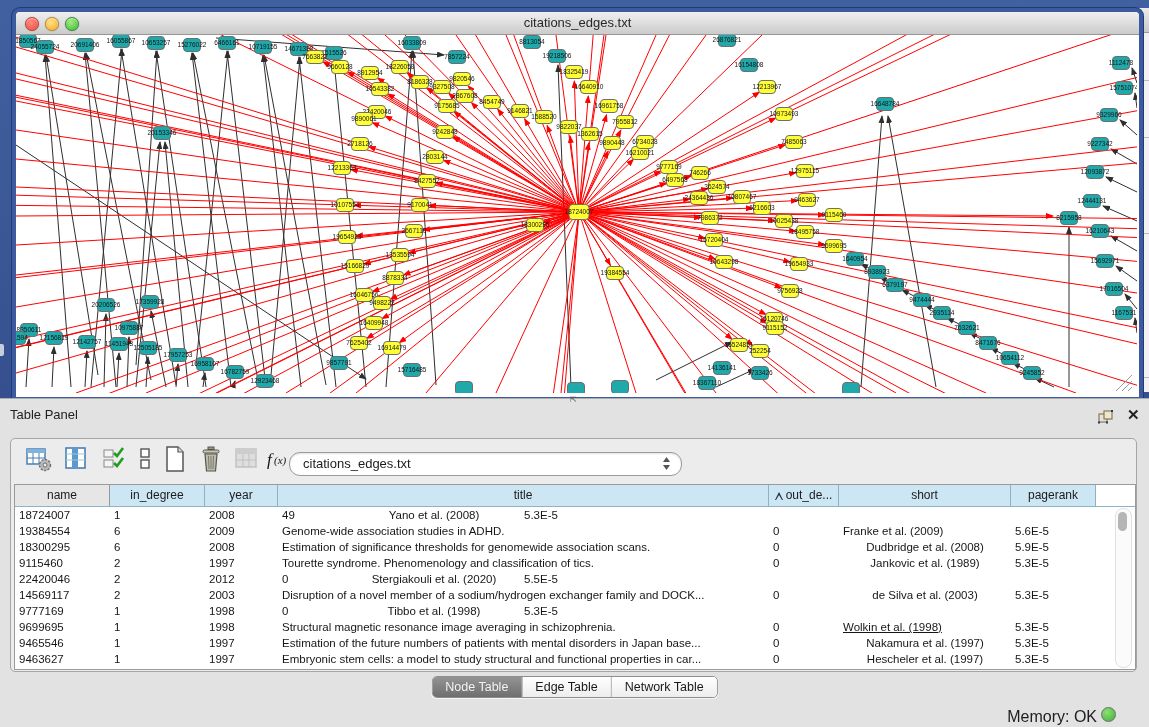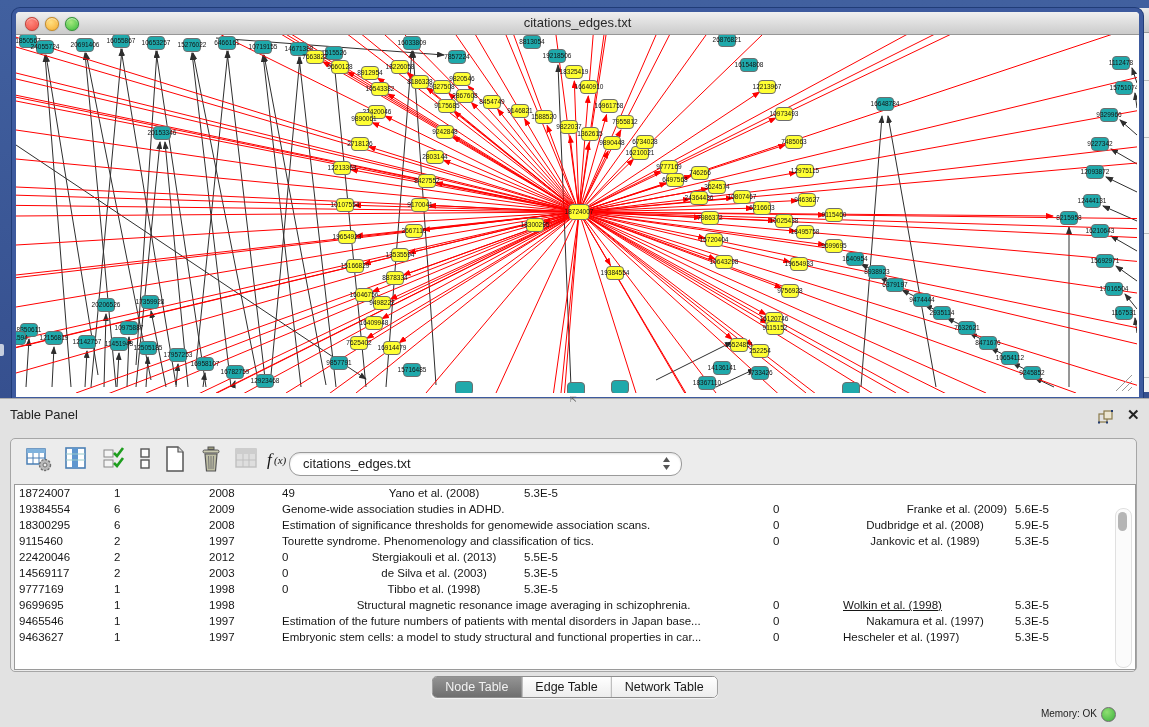--- a/index.html
+++ b/index.html
@@ -59,21 +59,21 @@
   #scroll-thumb{position:absolute;top:3px;left:2px;width:9px;height:19px;background:#b5b5b5;border-radius:5px;}
   
   #tabbar{position:absolute;left:50%;top:277px;transform:translateX(-50%);display:flex;
           border:1px solid #8e8e8e;border-radius:5px;overflow:hidden;background:#fff;
           box-shadow:0 1px 1px rgba(255,255,255,.7);}
   .seg{height:20px;line-height:20px;padding:0 13px;font-size:12.5px;color:#191919;
        background:linear-gradient(#ffffff,#ededed);border-right:1px solid #a5a5a5;cursor:pointer;}
   .seg:last-child{border-right:none;}
   .seg.sel{background:linear-gradient(#949494,#6f6f6f);color:#f2f2f2;}
   
-  #status-label{position:absolute;right:52px;top:309px;font-size:10px;color:#1d1d1d;}
+  #status-label{position:absolute;right:52px;top:309px;font-size:16px;color:#1d1d1d;}
   #status-dot{position:absolute;right:33px;top:308px;width:13px;height:13px;border-radius:50%;
               background:radial-gradient(circle at 38% 32%,#8fdf72,#3cb13c);border:1px solid #6d6d6d;}
   #splitter-mark{position:absolute;left:570px;top:-3px;width:7px;height:7px;color:#555;font-size:8px;line-height:7px;}
 </style>
 </head>
 <body>
 
 <div id="desktop">
   <div id="behind-strip">
     <div class="bs-title"></div>
@@ -902,36 +902,45 @@
       </div>
     <div id="dropdown">
       <span class="dd-text">citations_edges.txt</span>
       <svg class="dd-arrows" width="9" height="15" viewBox="0 0 9 15">
         <path d="M4.5 1 L8 6 L1 6 Z" fill="#555"></path>
           <path d="M4.5 14 L8 9 L1 9 Z" fill="#555"></path>
       </svg>
     </div>
 
     <div id="data-table">
+      <div id="thead">
+          <div class="th gray" style="width: 95px;"><span>name</span></div>
+          <div class="th" style="width: 95px;"><span>in_degree</span></div>
+          <div class="th" style="width: 73px;"><span>year</span></div>
+          <div class="th" style="width: 491px;"><span>title</span></div>
+          <div class="th" style="width: 70px;"><span class="tri-outline"></span><span>out_de...</span></div>
+          <div class="th" style="width: 172px;"><span>short</span></div>
+          <div class="th" style="width: 85px;"><span>pagerank</span></div>
+        </div>
       <div id="tbody">
           <div class="trow">
             <div class="td" style="width: 95px; text-align: left;">18724007</div>
             <div class="td" style="width: 95px; text-align: left;">1</div>
             <div class="td" style="width: 73px; text-align: left;">2008</div>
             <div class="td" style="width: 70px; text-align: left;">49</div>
             <div class="td" style="width: 172px; text-align: center;">Yano et al. (2008)</div>
             <div class="td" style="width: 85px; text-align: left;">5.3E-5</div>
           </div>
           <div class="trow">
             <div class="td" style="width: 95px; text-align: left;">19384554</div>
             <div class="td" style="width: 95px; text-align: left;">6</div>
             <div class="td" style="width: 73px; text-align: left;">2009</div>
             <div class="td" style="width: 491px; text-align: left;">Genome-wide association studies in ADHD.</div>
             <div class="td" style="width: 70px; text-align: left;">0</div>
-            <div class="td" style="width: 172px; text-align: right;">Franke et al. (2009)</div>
+            <div class="td" style="width: 172px; text-align: left;">Franke et al. (2009)</div>
             <div class="td" style="width: 85px; text-align: left;">5.6E-5</div>
           </div>
           <div class="trow">
             <div class="td" style="width: 95px; text-align: left;">18300295</div>
             <div class="td" style="width: 95px; text-align: left;">6</div>
             <div class="td" style="width: 73px; text-align: left;">2008</div>
             <div class="td" style="width: 491px; text-align: left;">Estimation of significance thresholds for genomewide association scans.</div>
             <div class="td" style="width: 70px; text-align: left;">0</div>
             <div class="td" style="width: 172px; text-align: center;">Dudbridge et al. (2008)</div>
             <div class="td" style="width: 85px; text-align: left;">5.9E-5</div>
@@ -943,64 +952,65 @@
             <div class="td" style="width: 491px; text-align: left;">Tourette syndrome. Phenomenology and classification of tics.</div>
             <div class="td" style="width: 70px; text-align: left;">0</div>
             <div class="td" style="width: 172px; text-align: center;">Jankovic et al. (1989)</div>
             <div class="td" style="width: 85px; text-align: left;">5.3E-5</div>
           </div>
           <div class="trow">
             <div class="td" style="width: 95px; text-align: left;">22420046</div>
             <div class="td" style="width: 95px; text-align: left;">2</div>
             <div class="td" style="width: 73px; text-align: left;">2012</div>
             <div class="td" style="width: 70px; text-align: left;">0</div>
-            <div class="td" style="width: 172px; text-align: center;">Stergiakouli et al. (2013)</div>
+            <div class="td" style="width: 172px; text-align: center;">Stergiakouli et al. (2020)</div>
             <div class="td" style="width: 85px; text-align: left;">5.5E-5</div>
           </div>
           <div class="trow">
             <div class="td" style="width: 95px; text-align: left;">14569117</div>
             <div class="td" style="width: 95px; text-align: left;">2</div>
             <div class="td" style="width: 73px; text-align: left;">2003</div>
+            <div class="td" style="width: 491px; text-align: left;">Disruption of a novel member of a sodium/hydrogen exchanger family and DOCK...</div>
             <div class="td" style="width: 70px; text-align: left;">0</div>
             <div class="td" style="width: 172px; text-align: center;">de Silva et al. (2003)</div>
             <div class="td" style="width: 85px; text-align: left;">5.3E-5</div>
           </div>
           <div class="trow">
             <div class="td" style="width: 95px; text-align: left;">9777169</div>
             <div class="td" style="width: 95px; text-align: left;">1</div>
             <div class="td" style="width: 73px; text-align: left;">1998</div>
             <div class="td" style="width: 70px; text-align: left;">0</div>
             <div class="td" style="width: 172px; text-align: center;">Tibbo et al. (1998)</div>
             <div class="td" style="width: 85px; text-align: left;">5.3E-5</div>
           </div>
           <div class="trow">
             <div class="td" style="width: 95px; text-align: left;">9699695</div>
             <div class="td" style="width: 95px; text-align: left;">1</div>
             <div class="td" style="width: 73px; text-align: left;">1998</div>
-            <div class="td" style="width: 491px; text-align: center;">Structural magnetic resonance image averaging in schizophrenia.</div>
+            <div class="td" style="width: 491px; text-align: left;">Structural magnetic resonance image averaging in schizophrenia.</div>
             <div class="td" style="width: 70px; text-align: left;">0</div>
             <div class="td" style="width: 172px; text-align: left; text-decoration: underline;">Wolkin et al. (1998)</div>
             <div class="td" style="width: 85px; text-align: left;">5.3E-5</div>
           </div>
           <div class="trow">
             <div class="td" style="width: 95px; text-align: left;">9465546</div>
             <div class="td" style="width: 95px; text-align: left;">1</div>
             <div class="td" style="width: 73px; text-align: left;">1997</div>
             <div class="td" style="width: 491px; text-align: left;">Estimation of the future numbers of patients with mental disorders in Japan base...</div>
             <div class="td" style="width: 70px; text-align: left;">0</div>
             <div class="td" style="width: 172px; text-align: center;">Nakamura et al. (1997)</div>
             <div class="td" style="width: 85px; text-align: left;">5.3E-5</div>
           </div>
           <div class="trow">
             <div class="td" style="width: 95px; text-align: left;">9463627</div>
             <div class="td" style="width: 95px; text-align: left;">1</div>
             <div class="td" style="width: 73px; text-align: left;">1997</div>
             <div class="td" style="width: 491px; text-align: left;">Embryonic stem cells: a model to study structural and functional properties in car...</div>
             <div class="td" style="width: 70px; text-align: left;">0</div>
-            <div class="td" style="width: 172px; text-align: left;">Hescheler et al. (1997)</div>
+            <div class="td" style="width: 172px; text-align: center;">Hescheler et al. (1997)</div>
             <div class="td" style="width: 85px; text-align: left;">5.3E-5</div>
           </div>
         </div>
       <div id="scroll-gutter">
         <div id="scroll-track">
           <div id="scroll-thumb"></div>
         </div>
       </div>
     </div>
   </div>

